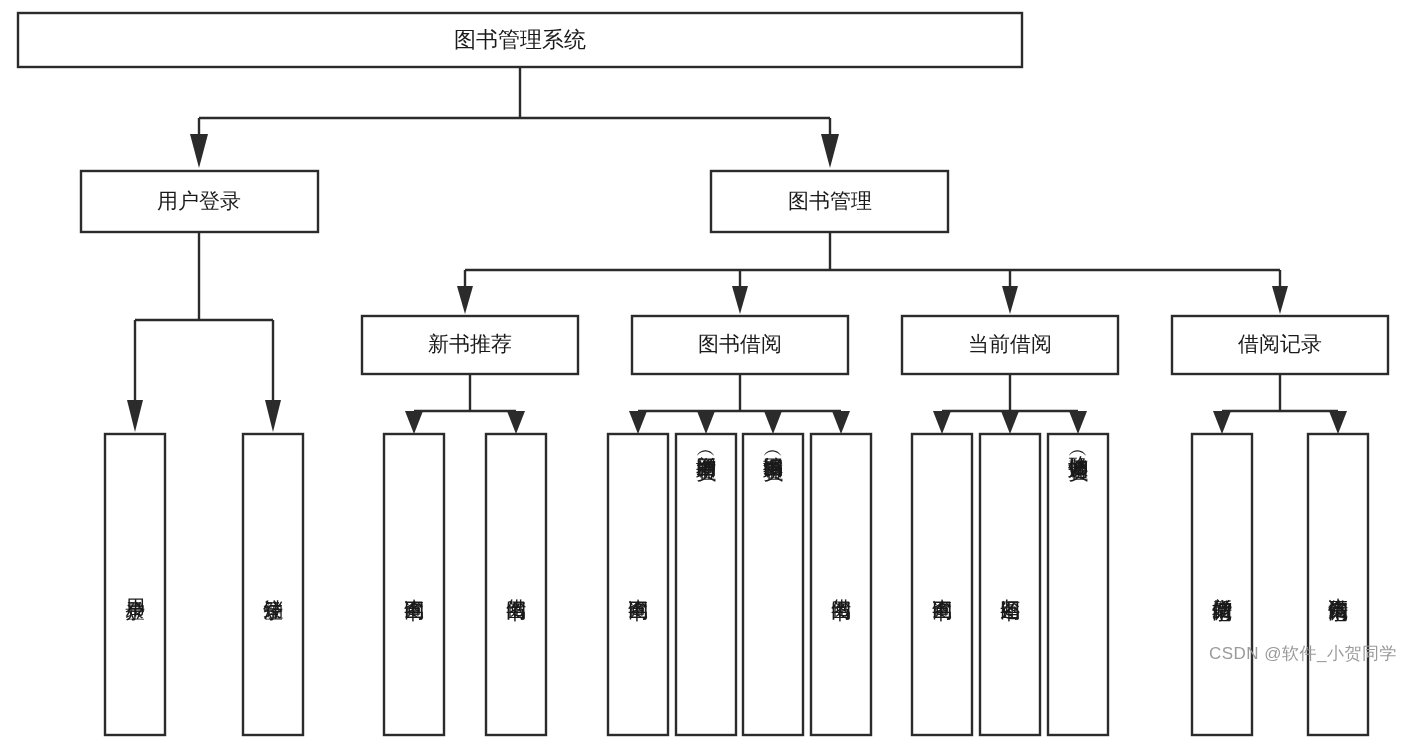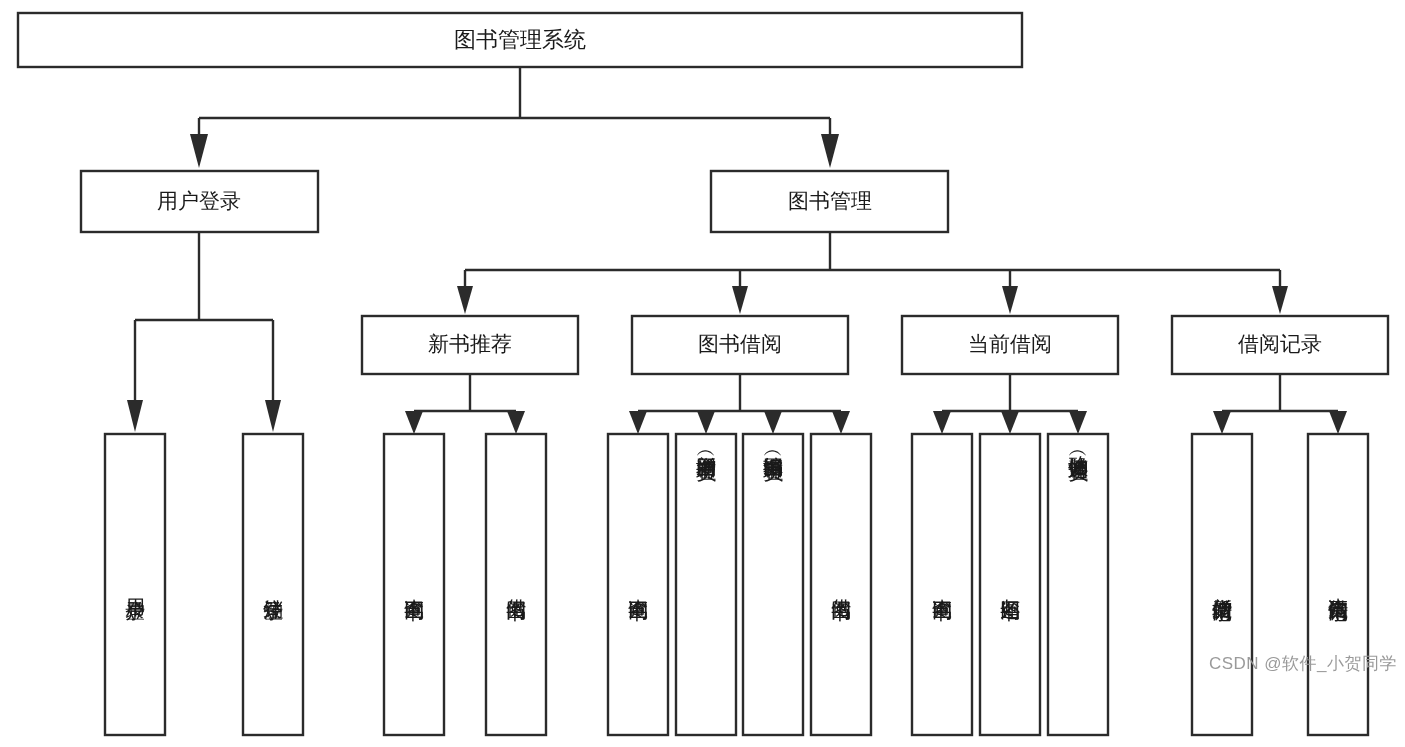--- a/index.html
+++ b/index.html
@@ -70,21 +70,21 @@
     color: #1a1a1a;
     text-align: center;
     writing-mode: vertical-rl;
     text-orientation: upright;
     letter-spacing: 1px;
     white-space: nowrap;
   }
   #watermark {
     position: absolute;
     right: 8px;
-    bottom: 6px;
+    bottom: 16px;
     font-family: "Liberation Sans", "DejaVu Sans", sans-serif;
     font-size: 17px;
     color: #9a9a9a;
     letter-spacing: 0.5px;
     white-space: nowrap;
     user-select: none;
   }
 </style>
 </head>
 <body>

